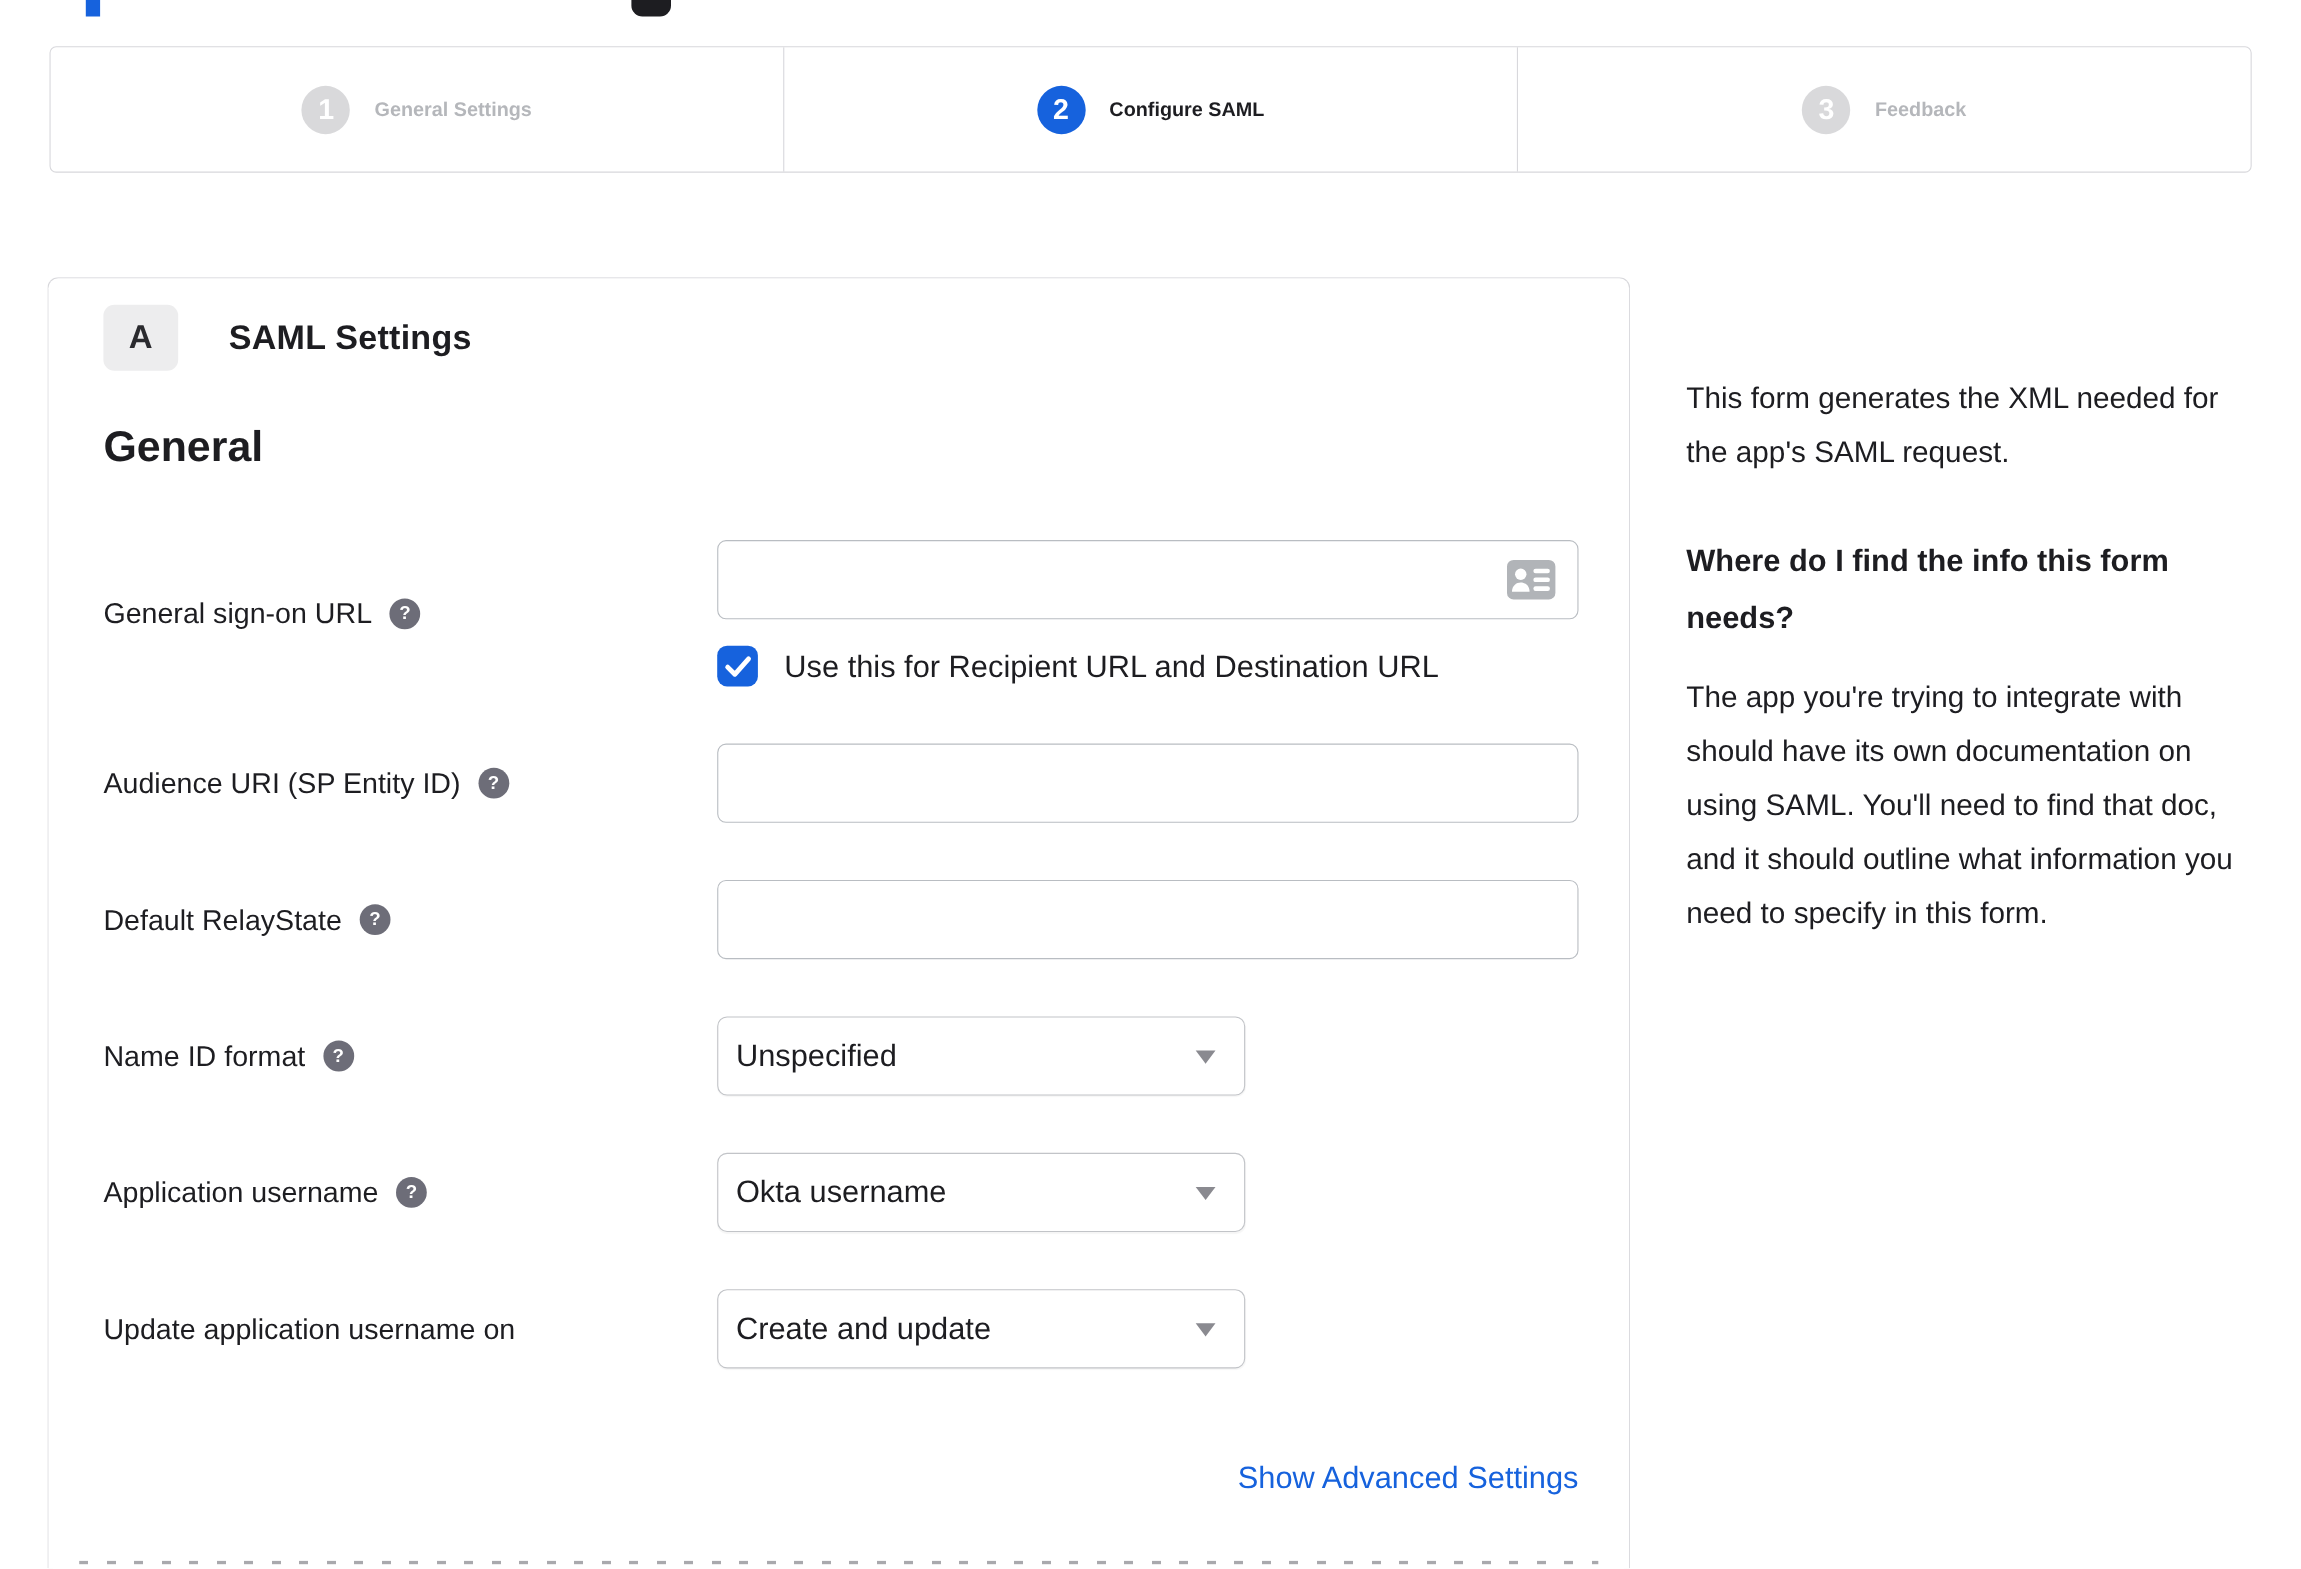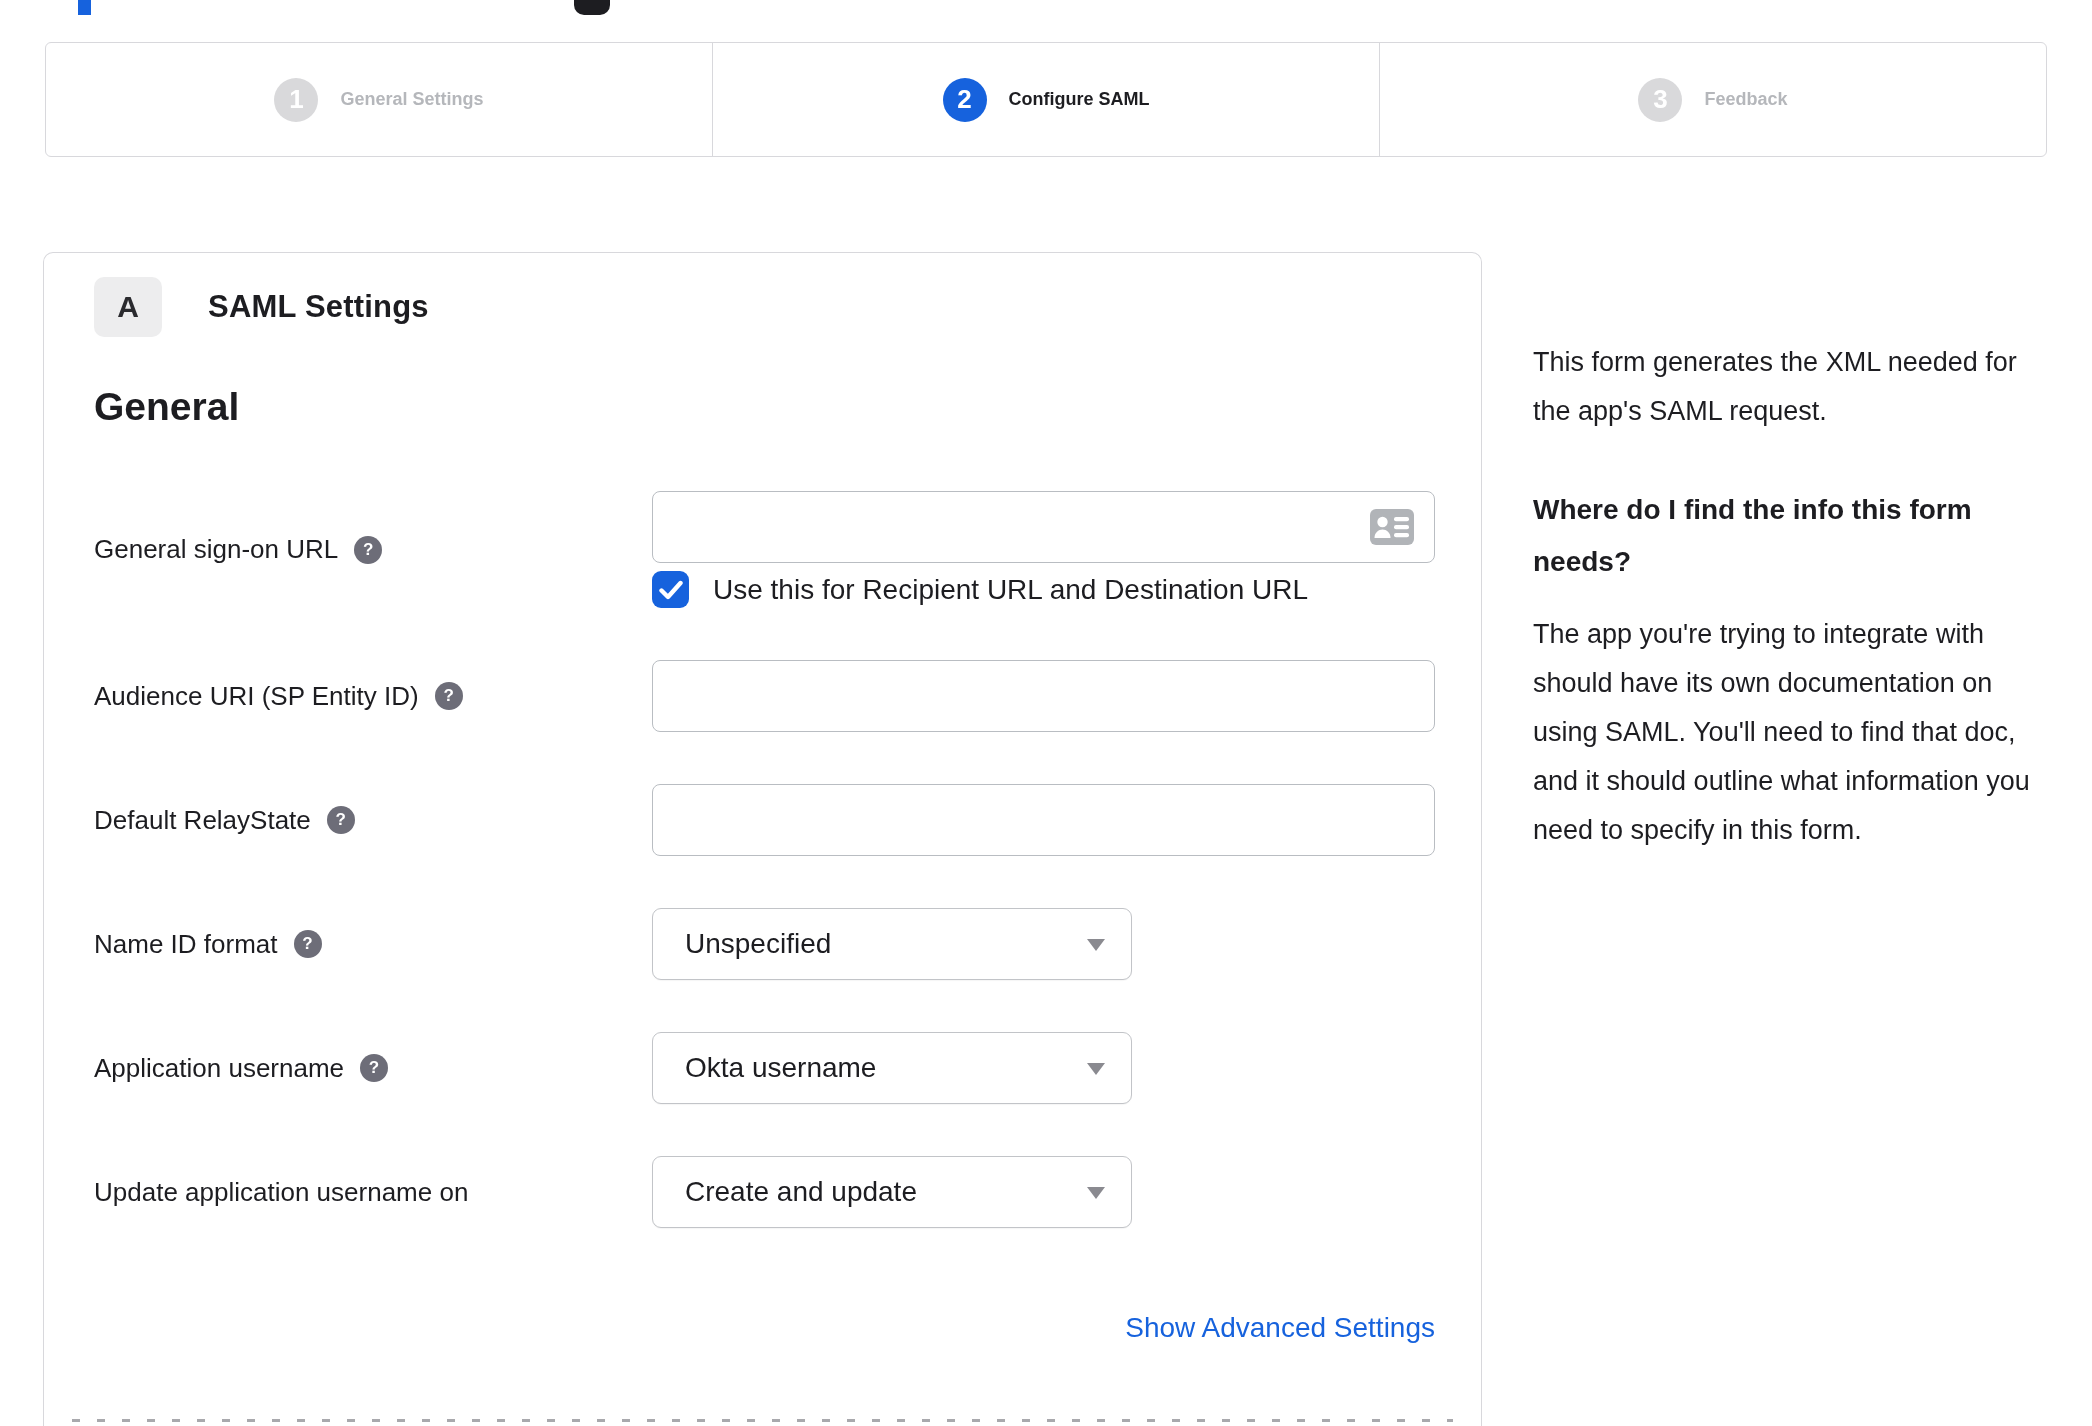--- a/index.html
+++ b/index.html
@@ -83,32 +83,32 @@
   .control-col { flex:1 1 auto; }
 
   .text-input {
     width:783px; height:72px; border:1px solid var(--input-border); border-radius:8px;
     background:#fff; font-size:27px; padding:0 80px 0 24px; color:#1d1d21;
     outline:none; display:block;
   }
   .input-wrap { position:relative; width:783px; }
   .card-icon { position:absolute; right:20px; top:17px; }
 
-  .checkbox-row { margin-top:8px; display:flex; align-items:center; gap:24px;text-align:right; }
+  .checkbox-row { margin-top:24px; display:flex; align-items:center; gap:24px;text-align:right; }
   .checkbox {
     width:37px; height:37px; border-radius:9px; background:var(--accent);
     display:flex; align-items:center; justify-content:center; cursor:pointer; flex:0 0 auto;
   }
   .checkbox-label { font-size:28px; }
 
   .hint { margin-top:18px; font-size:26px; color:var(--muted); }
 
   .select {
     width:480px; height:72px; border:1px solid #c2c4c8; border-radius:9px;
-    background:#fff; display:flex; align-items:center; padding:0 60px 0 32px;
+    background:#fff; display:flex; align-items:center; padding:0 60px 0 16px;
     font-size:28px; position:relative; cursor:pointer;
     box-shadow:0 1px 1px rgba(0,0,0,0.04);
   }
   .select .caret {
     position:absolute; right:26px; top:30px;
     width:0; height:0; border-left:9px solid transparent; border-right:9px solid transparent;
     border-top:12px solid #8a8a90;
   }
 
   .advanced-row { margin-top:84px; width:1341px; text-align:right; }

